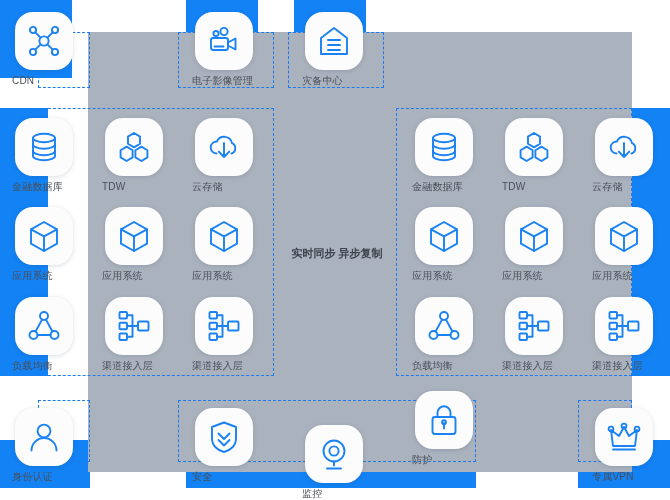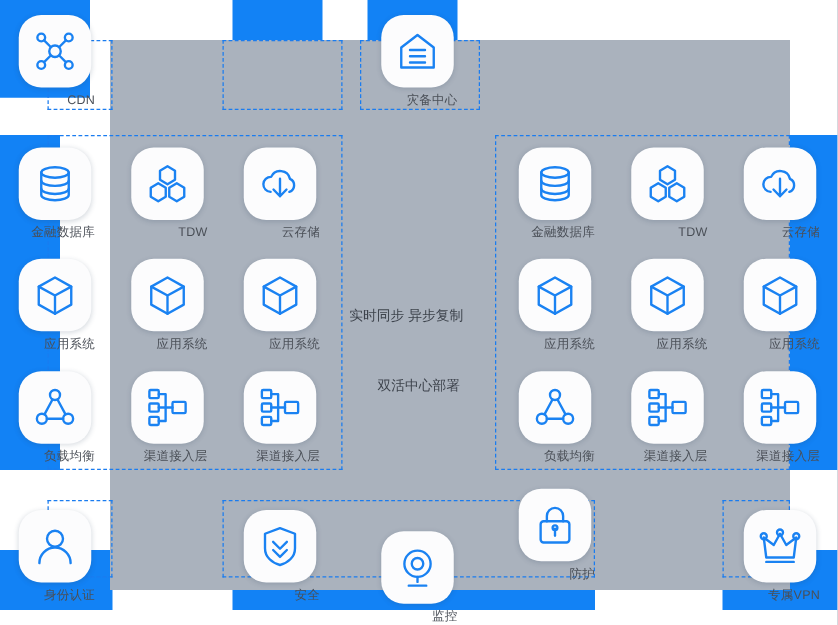--- a/index.html
+++ b/index.html
@@ -26,21 +26,21 @@
     position:absolute;
     border:1px dashed #1a7cf0;
     box-sizing:border-box;
     background:transparent;
   }
 
   
   .node{
     position:absolute;
     width:64px;
-    text-align:right;
+    text-align:left;
   }
   .tile{
     width:58px;height:58px;
     margin:0 auto;
     background:#fcfcfd;
     border-radius:18px;
     box-shadow:0 1px 4px rgba(40,60,90,.18);
     display:flex;align-items:center;justify-content:center;
   }
   .tile svg{display:block;}
@@ -80,35 +80,46 @@
     <div class="band" style="left: 578px; top: 440px; width: 92px; height: 48px; background: rgb(18, 130, 245);"></div>
     <div class="panel" style="left: 88px; top: 32px; width: 544px; height: 440px; background: rgb(170, 178, 189);"></div>
     <div class="dash" style="left: 38px; top: 32px; width: 52px; height: 56px; border-color: rgb(26, 124, 240);"></div>
     <div class="dash" style="left: 178px; top: 32px; width: 96px; height: 56px; border-color: rgb(26, 124, 240);"></div>
     <div class="dash" style="left: 288px; top: 32px; width: 96px; height: 56px; border-color: rgb(26, 124, 240);"></div>
     <div class="dash" style="left: 38px; top: 108px; width: 236px; height: 268px; border-color: rgb(26, 124, 240);"></div>
     <div class="dash" style="left: 396px; top: 108px; width: 236px; height: 268px; border-color: rgb(26, 124, 240);"></div>
     <div class="dash" style="left: 38px; top: 400px; width: 52px; height: 62px; border-color: rgb(26, 124, 240);"></div>
     <div class="dash" style="left: 178px; top: 400px; width: 298px; height: 62px; border-color: rgb(26, 124, 240);"></div>
     <div class="dash" style="left: 578px; top: 400px; width: 54px; height: 62px; border-color: rgb(26, 124, 240);"></div>
-    <div class="centre-cap" style="left: 240px; top: 246px;">实时同步  异步复制</div>
-    <div class="centre-cap" style="left: 250px; top: 302px;">双活中心部署</div>
+    <div class="centre-cap" style="left: 252px; top: 246px; font-weight: bold;">实时同步  异步复制</div>
     <div class="node" style="left: 12px; top: 12px;">
       <div class="tile" style="background: rgb(252, 252, 253);">
         <svg width="34" height="34" viewBox="0 0 34 34">
           <circle cx="17" cy="17" r="4.6" fill="none" stroke="#1a82f2" stroke-width="1.9" stroke-linecap="round" stroke-linejoin="round"></circle>
           <circle cx="6" cy="6" r="3.1" fill="none" stroke="#1a82f2" stroke-width="1.9" stroke-linecap="round" stroke-linejoin="round"></circle>
           <circle cx="28" cy="6" r="3.1" fill="none" stroke="#1a82f2" stroke-width="1.9" stroke-linecap="round" stroke-linejoin="round"></circle>
           <circle cx="6" cy="28" r="3.1" fill="none" stroke="#1a82f2" stroke-width="1.9" stroke-linecap="round" stroke-linejoin="round"></circle>
           <circle cx="28" cy="28" r="3.1" fill="none" stroke="#1a82f2" stroke-width="1.9" stroke-linecap="round" stroke-linejoin="round"></circle>
           <path d="M8.3 8.3 13.6 13.6 M25.7 8.3 20.4 13.6 M8.3 25.7 13.6 20.4 M25.7 25.7 20.4 20.4" fill="none" stroke="#1a82f2" stroke-width="1.9" stroke-linecap="round" stroke-linejoin="round"></path>
         </svg>
       </div>
       <div class="lbl on-blue" style="color: rgb(74, 79, 87);">CDN</div>
     </div>
+    <div class="node" style="left: 192px; top: 12px;">
+      <div class="tile" style="background: rgb(252, 252, 253);">
+        <svg width="34" height="34" viewBox="0 0 34 34">
+          <rect x="4" y="14" width="17" height="12" rx="2.2" fill="none" stroke="#1a82f2" stroke-width="1.9" stroke-linecap="round" stroke-linejoin="round"></rect>
+          <path d="M21 18.5 28.5 14.5 28.5 25.5 21 21.5Z" fill="none" stroke="#1a82f2" stroke-width="1.9" stroke-linecap="round" stroke-linejoin="round"></path>
+          <circle cx="17" cy="7.5" r="3.6" fill="none" stroke="#1a82f2" stroke-width="1.9" stroke-linecap="round" stroke-linejoin="round"></circle>
+          <circle cx="9" cy="9.6" r="2.6" fill="none" stroke="#1a82f2" stroke-width="1.9" stroke-linecap="round" stroke-linejoin="round"></circle>
+          <path d="M7.5 22.5h9" fill="none" stroke="#1a82f2" stroke-width="1.9" stroke-linecap="round" stroke-linejoin="round"></path>
+        </svg>
+      </div>
+      <div class="lbl" style="color: rgb(74, 79, 87);">电子影像管理</div>
+    </div>
     <div class="node" style="left: 302px; top: 12px;">
       <div class="tile" style="background: rgb(252, 252, 253);">
         <svg width="34" height="34" viewBox="0 0 34 34">
           <path d="M17 4 30 14 V30 H4 V14Z" fill="none" stroke="#1a82f2" stroke-width="1.9" stroke-linecap="round" stroke-linejoin="round"></path>
           <path d="M11 16h12 M11 21h12 M11 26h12" fill="none" stroke="#1a82f2" stroke-width="1.9" stroke-linecap="round" stroke-linejoin="round"></path>
         </svg>
       </div>
       <div class="lbl" style="color: rgb(74, 79, 87);">灾备中心</div>
     </div>
     <div class="node" style="left: 12px; top: 118px;">

